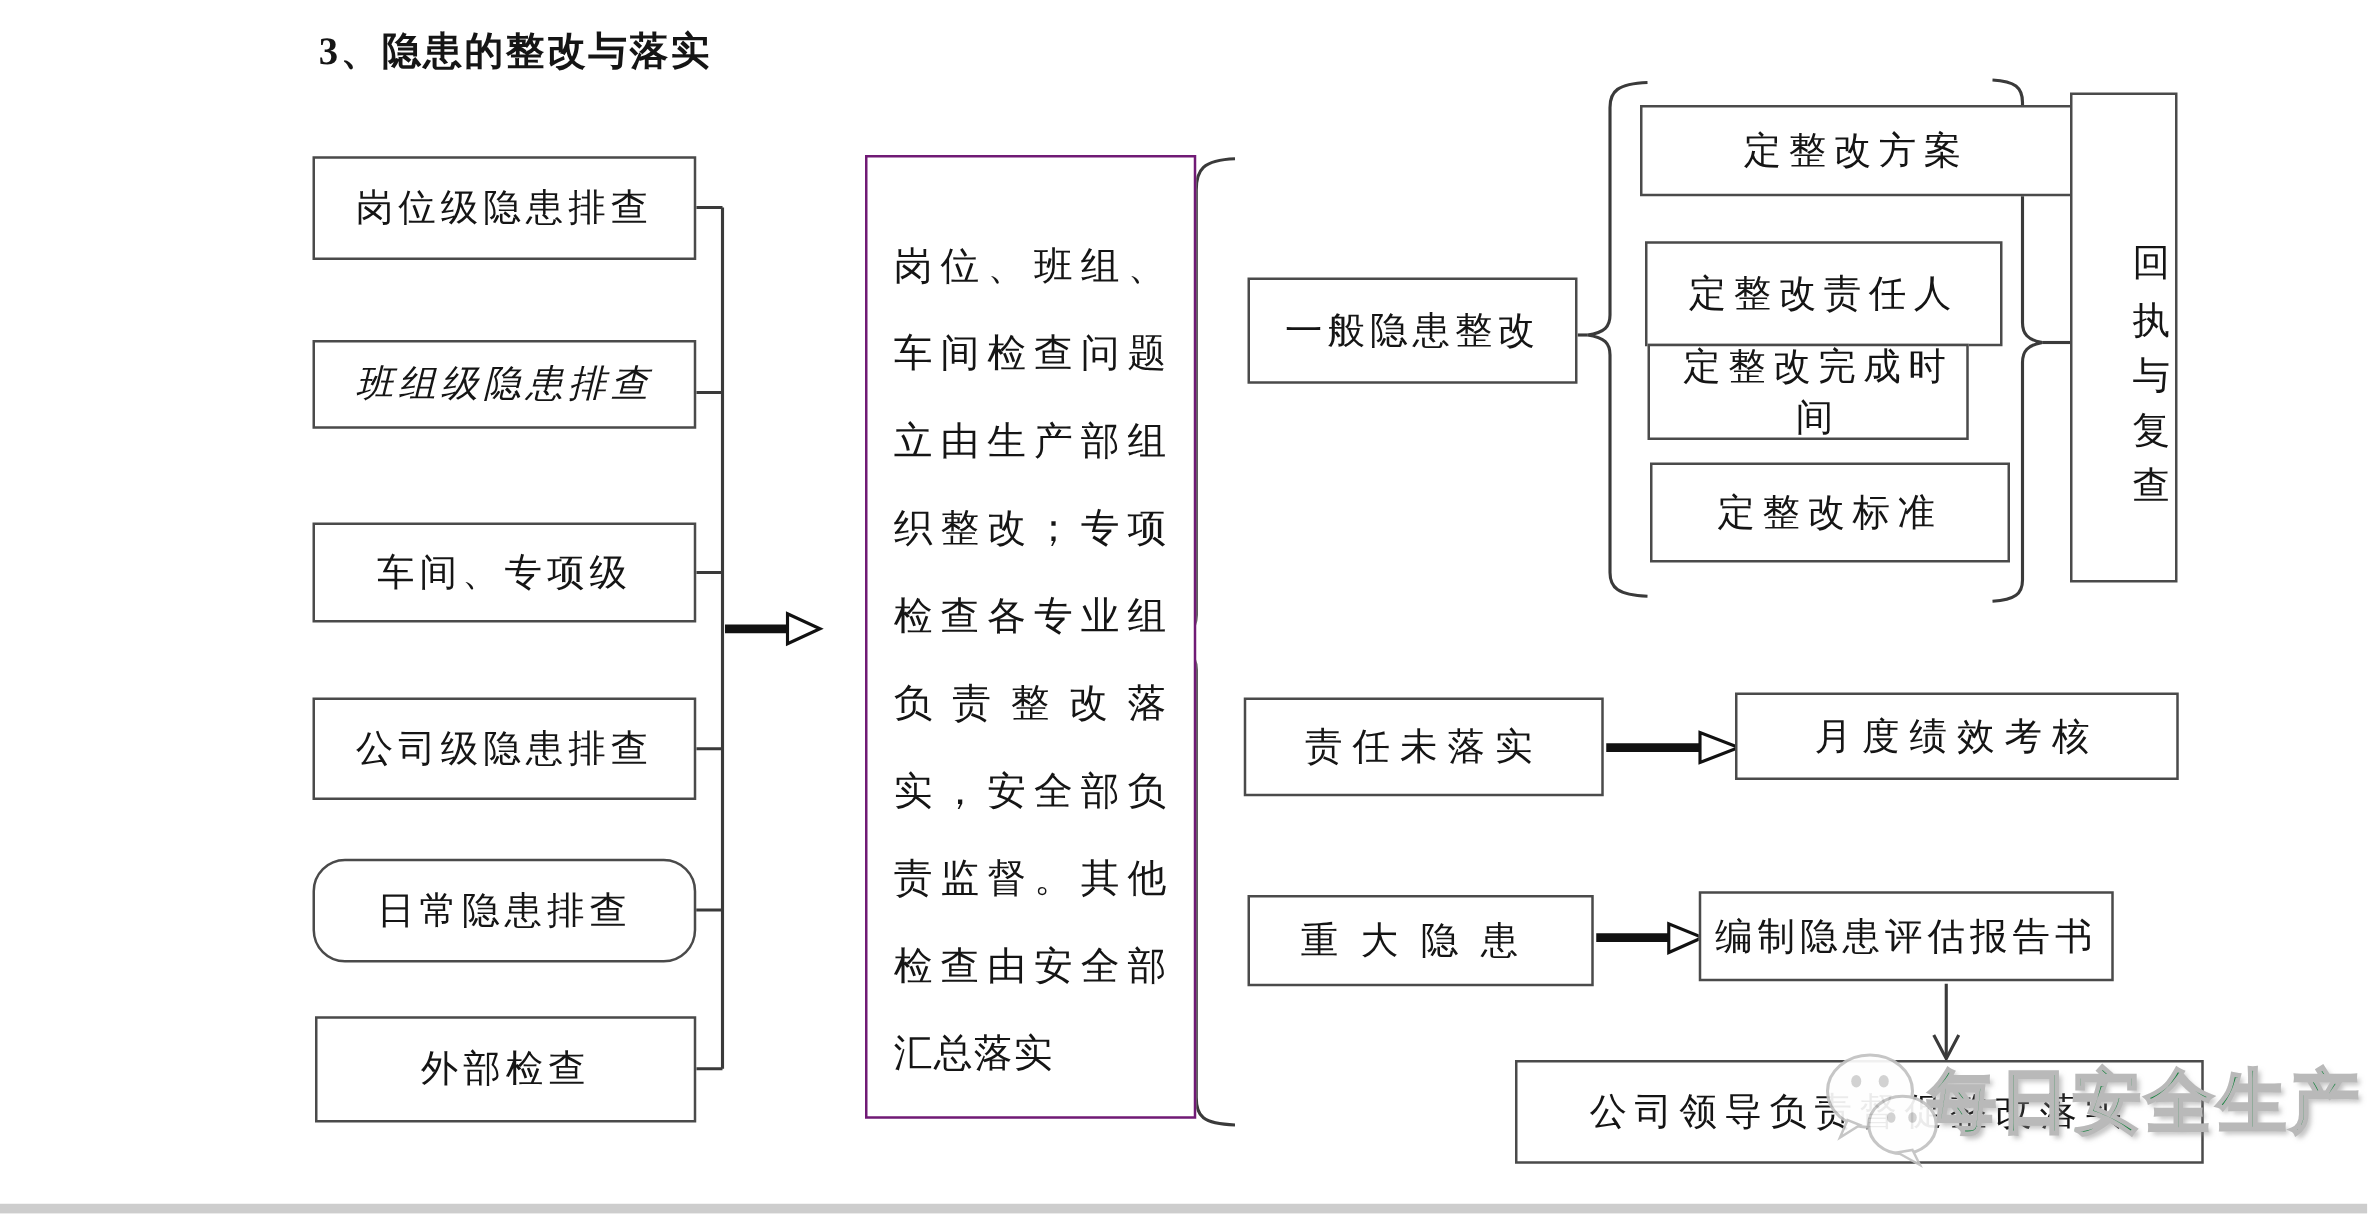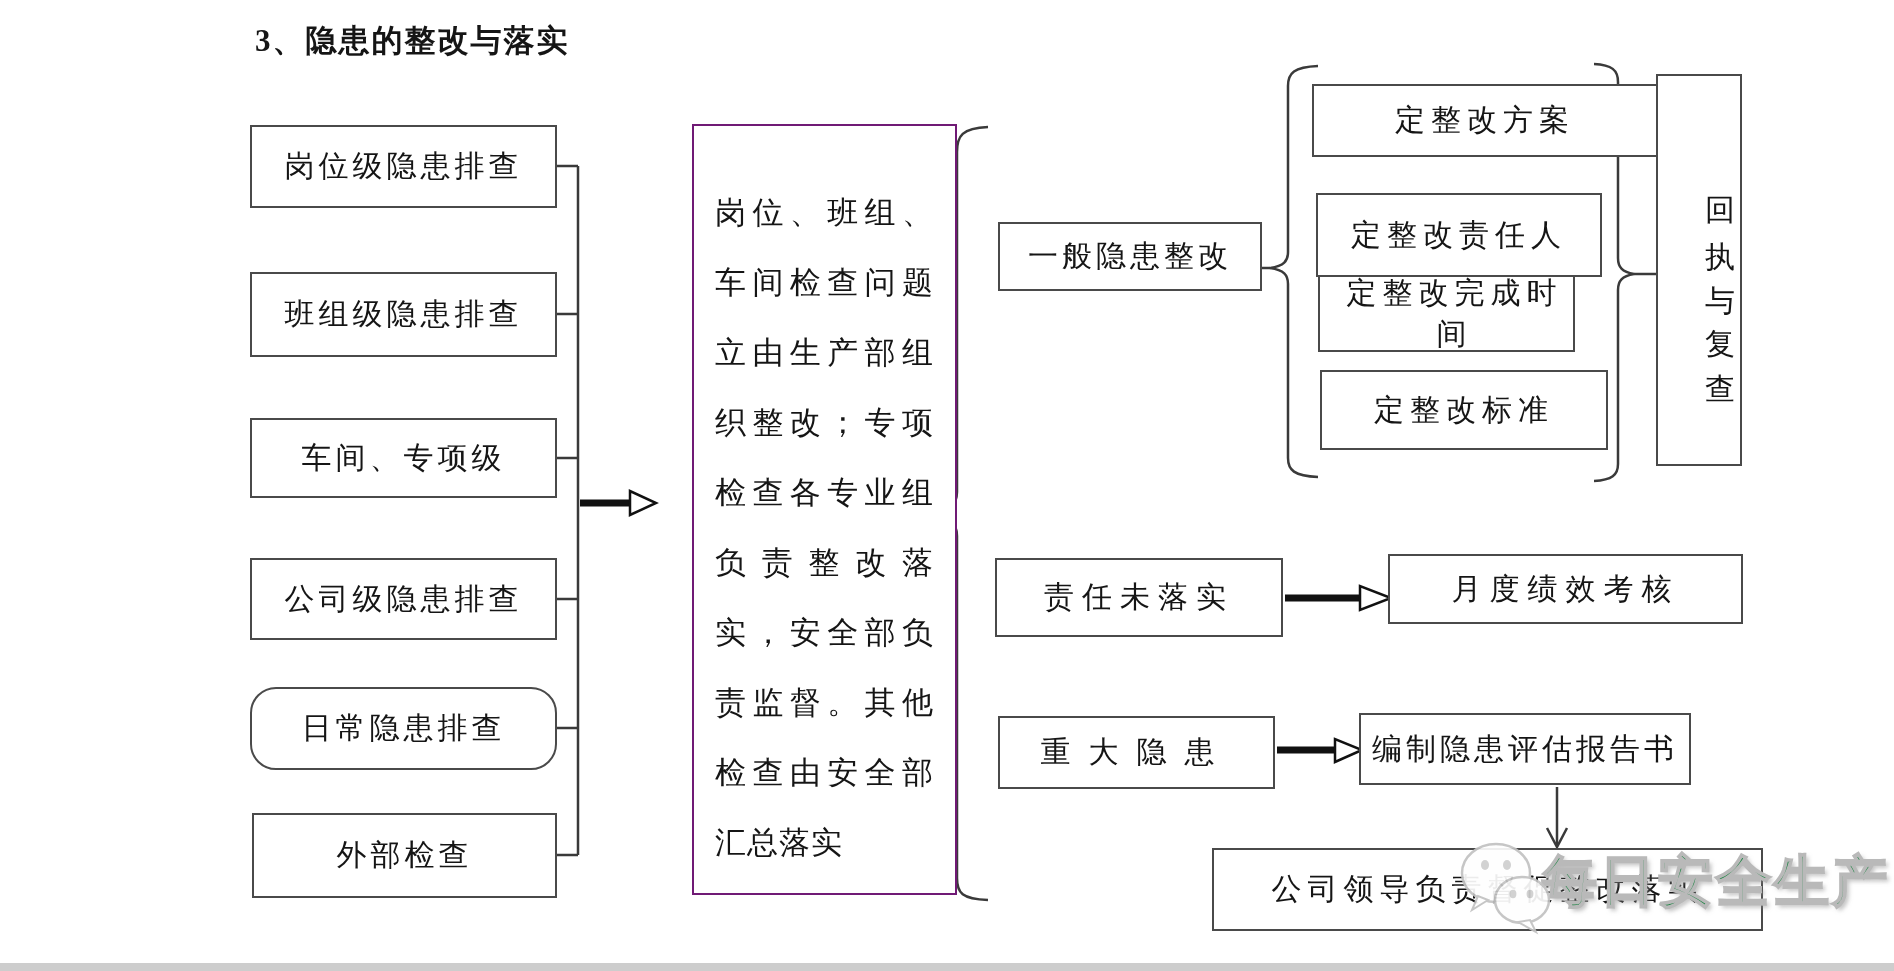--- a/index.html
+++ b/index.html
@@ -93,29 +93,29 @@
     </g>
     <g>
       <line x1="1277" y1="750" x2="1337" y2="750" stroke="#111111" stroke-width="7"></line>
       <polygon points="1335,739 1335,762 1362,750" fill="#ffffff" stroke="#111111" stroke-width="2.5"></polygon>
     </g>
   </svg>
 
   <div class="page-title">3、隐患的整改与落实</div>
 
   <div class="box" style="left:250px;top:125px;width:307px;height:83px;">岗位级隐患排查</div>
-  <div class="box" style="left:250px;top:272px;width:307px;height:85px;">班组级隐患排查</div>
+  <div class="box" style="left:250px;top:272px;width:307px;height:71px;font-style:italic;">班组级隐患排查</div>
   <div class="box" style="left:250px;top:558px;width:307px;height:82px;">公司级隐患排查</div>
   <div class="box" style="left:250px;top:418px;width:307px;height:80px;">车间、专项级</div>
   <div class="box" style="left:250px;top:687px;width:307px;height:83px;border-radius:26px;">日常隐患排查</div>
   <div class="box" style="left:252px;top:813px;width:305px;height:85px;">外部检查</div>
 
   <div class="center-box">岗位、班组、车间检查问题立由生产部组织整改；专项检查各专业组负责整改落实，安全部负责监督。其他检查由安全部汇总落实</div>
 
-  <div class="box" style="left:998px;top:222px;width:264px;height:69px;">一般隐患整改</div>
+  <div class="box" style="left:998px;top:222px;width:264px;height:85px;">一般隐患整改</div>
   <div class="box" style="left:1312px;top:84px;width:346px;height:73px;letter-spacing:6px;">定整改方案</div>
   <div class="box" style="left:1316px;top:173px;width:286px;height:84px;letter-spacing:6px;margin-top:20px;">定整改责任人</div>
   <div class="box" style="left:1318px;top:275px;width:257px;height:77px;letter-spacing:6px;padding-left:16px;">定整改完成时间</div>
   <div class="box" style="left:1320px;top:370px;width:288px;height:80px;letter-spacing:6px;">定整改标准</div>
   <div class="vert-box">回执与复查</div>
 
   <div class="box spread-med" style="left:995px;top:558px;width:288px;height:79px;">责任未落实</div>
   <div class="box spread-med" style="left:1388px;top:554px;width:355px;height:70px;">月度绩效考核</div>
 
   <div class="box spread-wide" style="left:998px;top:716px;width:277px;height:73px;">重大隐患</div>

